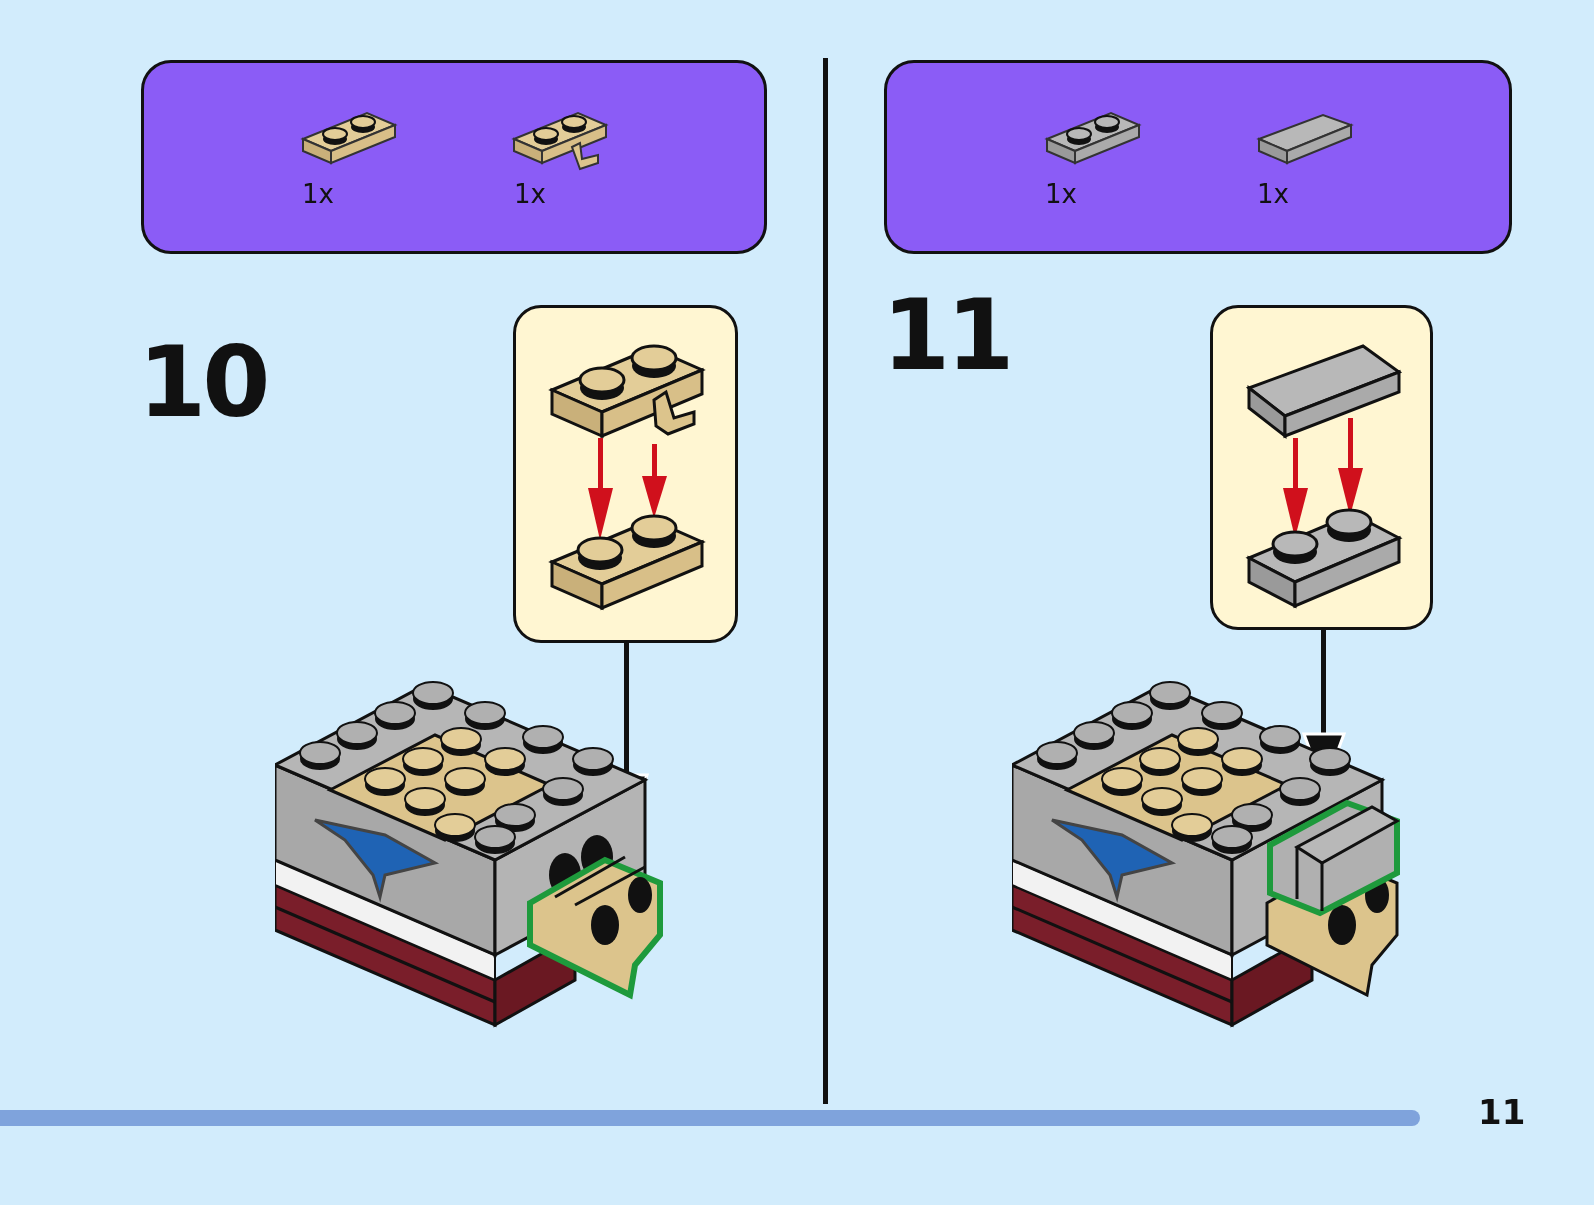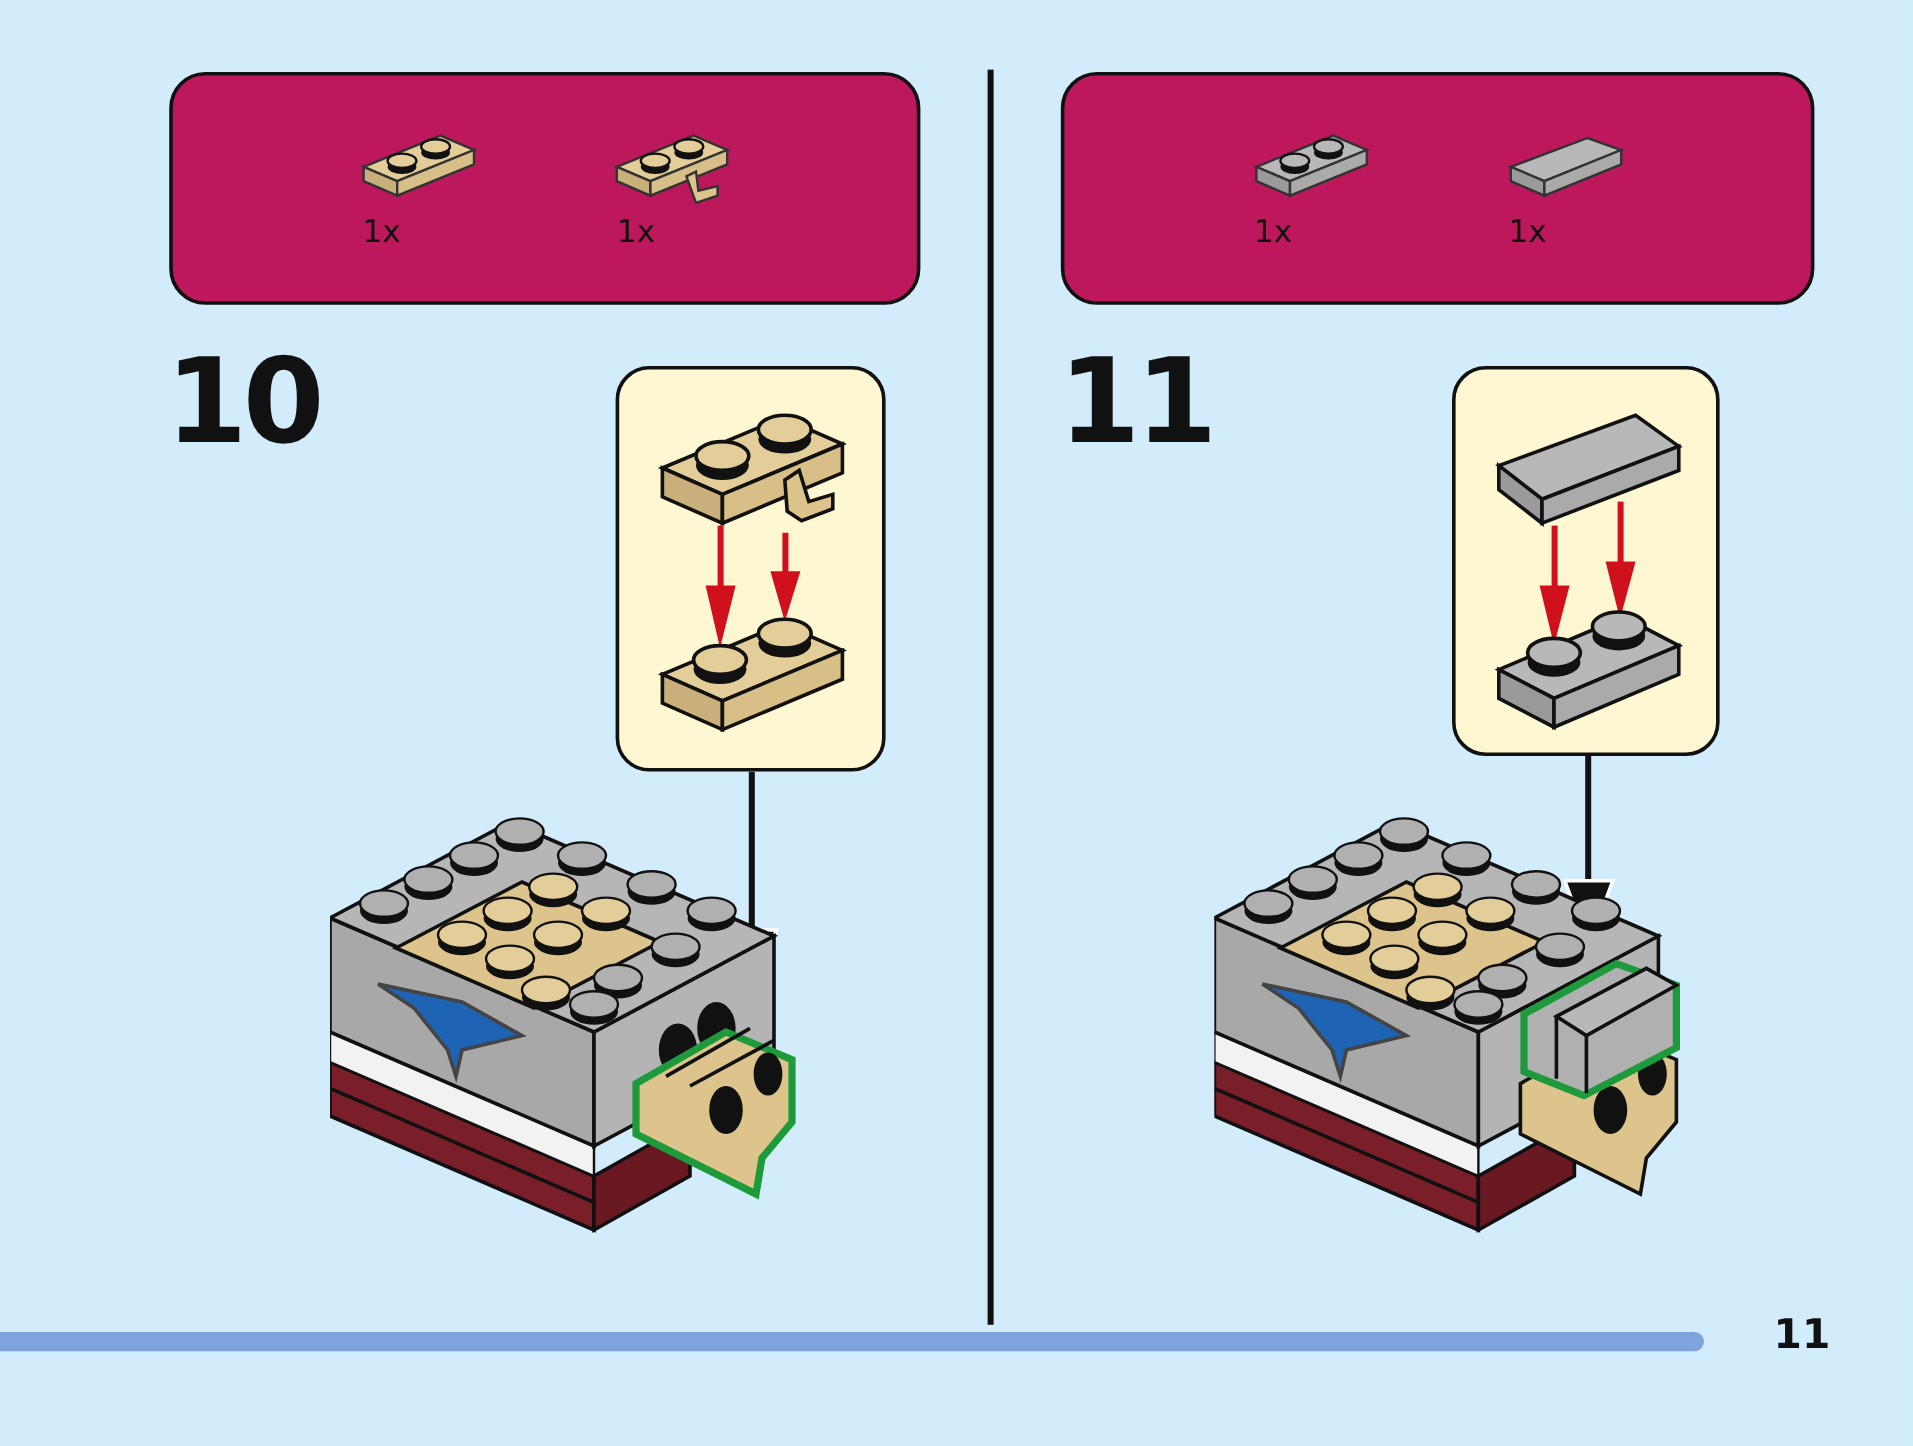--- a/index.html
+++ b/index.html
@@ -3,21 +3,21 @@
 <meta charset="utf-8">
 <style>
   html, body { margin:0; padding:0; }
   body {
     width:1594px; height:1205px; overflow:hidden; position:relative;
     background:#d2ecfc;
     font-family:"DejaVu Sans", "Liberation Sans", sans-serif;
   }
   .parts-box {
     position:absolute; top:60px; height:194px;
-    background:#be185d; border:3px solid #111; border-radius:30px;
+    background:#8b5cf6; border:3px solid #111; border-radius:30px;
     box-sizing:border-box;
   }
   #parts-10 { left:141px; width:626px; }
   #parts-11 { left:884px; width:628px; }
   .part { position:absolute; }
   .part svg { display:block; }
   .qty {
     position:absolute; font-size:26px; color:#111; font-weight:500;
   }
   .step-num {
@@ -65,21 +65,21 @@
       <path d="M62,40 L70,36 L72,52 L88,48 L88,56 L70,62 Z" fill="#dcc48c" stroke="#333" stroke-width="2"></path>
       <ellipse cx="36" cy="32" rx="12" ry="6" fill="#111"></ellipse>
         <ellipse cx="36" cy="27" rx="12" ry="6" fill="#e3cd98" stroke="#111" stroke-width="2"></ellipse>
       <ellipse cx="64" cy="20" rx="12" ry="6" fill="#111"></ellipse>
         <ellipse cx="64" cy="15" rx="12" ry="6" fill="#e3cd98" stroke="#111" stroke-width="2"></ellipse>
     </svg>
   </div>
   <span class="qty" style="left:370px;top:116px;">1x</span>
 </div>
 
-<div class="step-num" style="left:138px;">10</div>
+<div class="step-num" style="left:138px;margin-top:47px;">10</div>
 
 <div id="callout-10" class="callout">
   <svg width="219" height="332" viewBox="0 0 219 332">
 
     <polygon points="36,82 136,40 186,62 86,104" fill="#e3cd98" stroke="#111" stroke-width="3"></polygon>
     <polygon points="36,82 86,104 86,128 36,106" fill="#c9b07a" stroke="#111" stroke-width="3"></polygon>
     <polygon points="86,104 186,62 186,86 86,128" fill="#d8bf88" stroke="#111" stroke-width="3"></polygon>
     <path d="M138,92 L150,84 L158,110 L178,104 L178,116 L152,126 L140,118 Z" fill="#dcc48c" stroke="#111" stroke-width="3"></path>
     <ellipse cx="86" cy="80" rx="22" ry="12" fill="#111"></ellipse>
       <ellipse cx="86" cy="72" rx="22" ry="12" fill="#e3cd98" stroke="#111" stroke-width="3"></ellipse>

